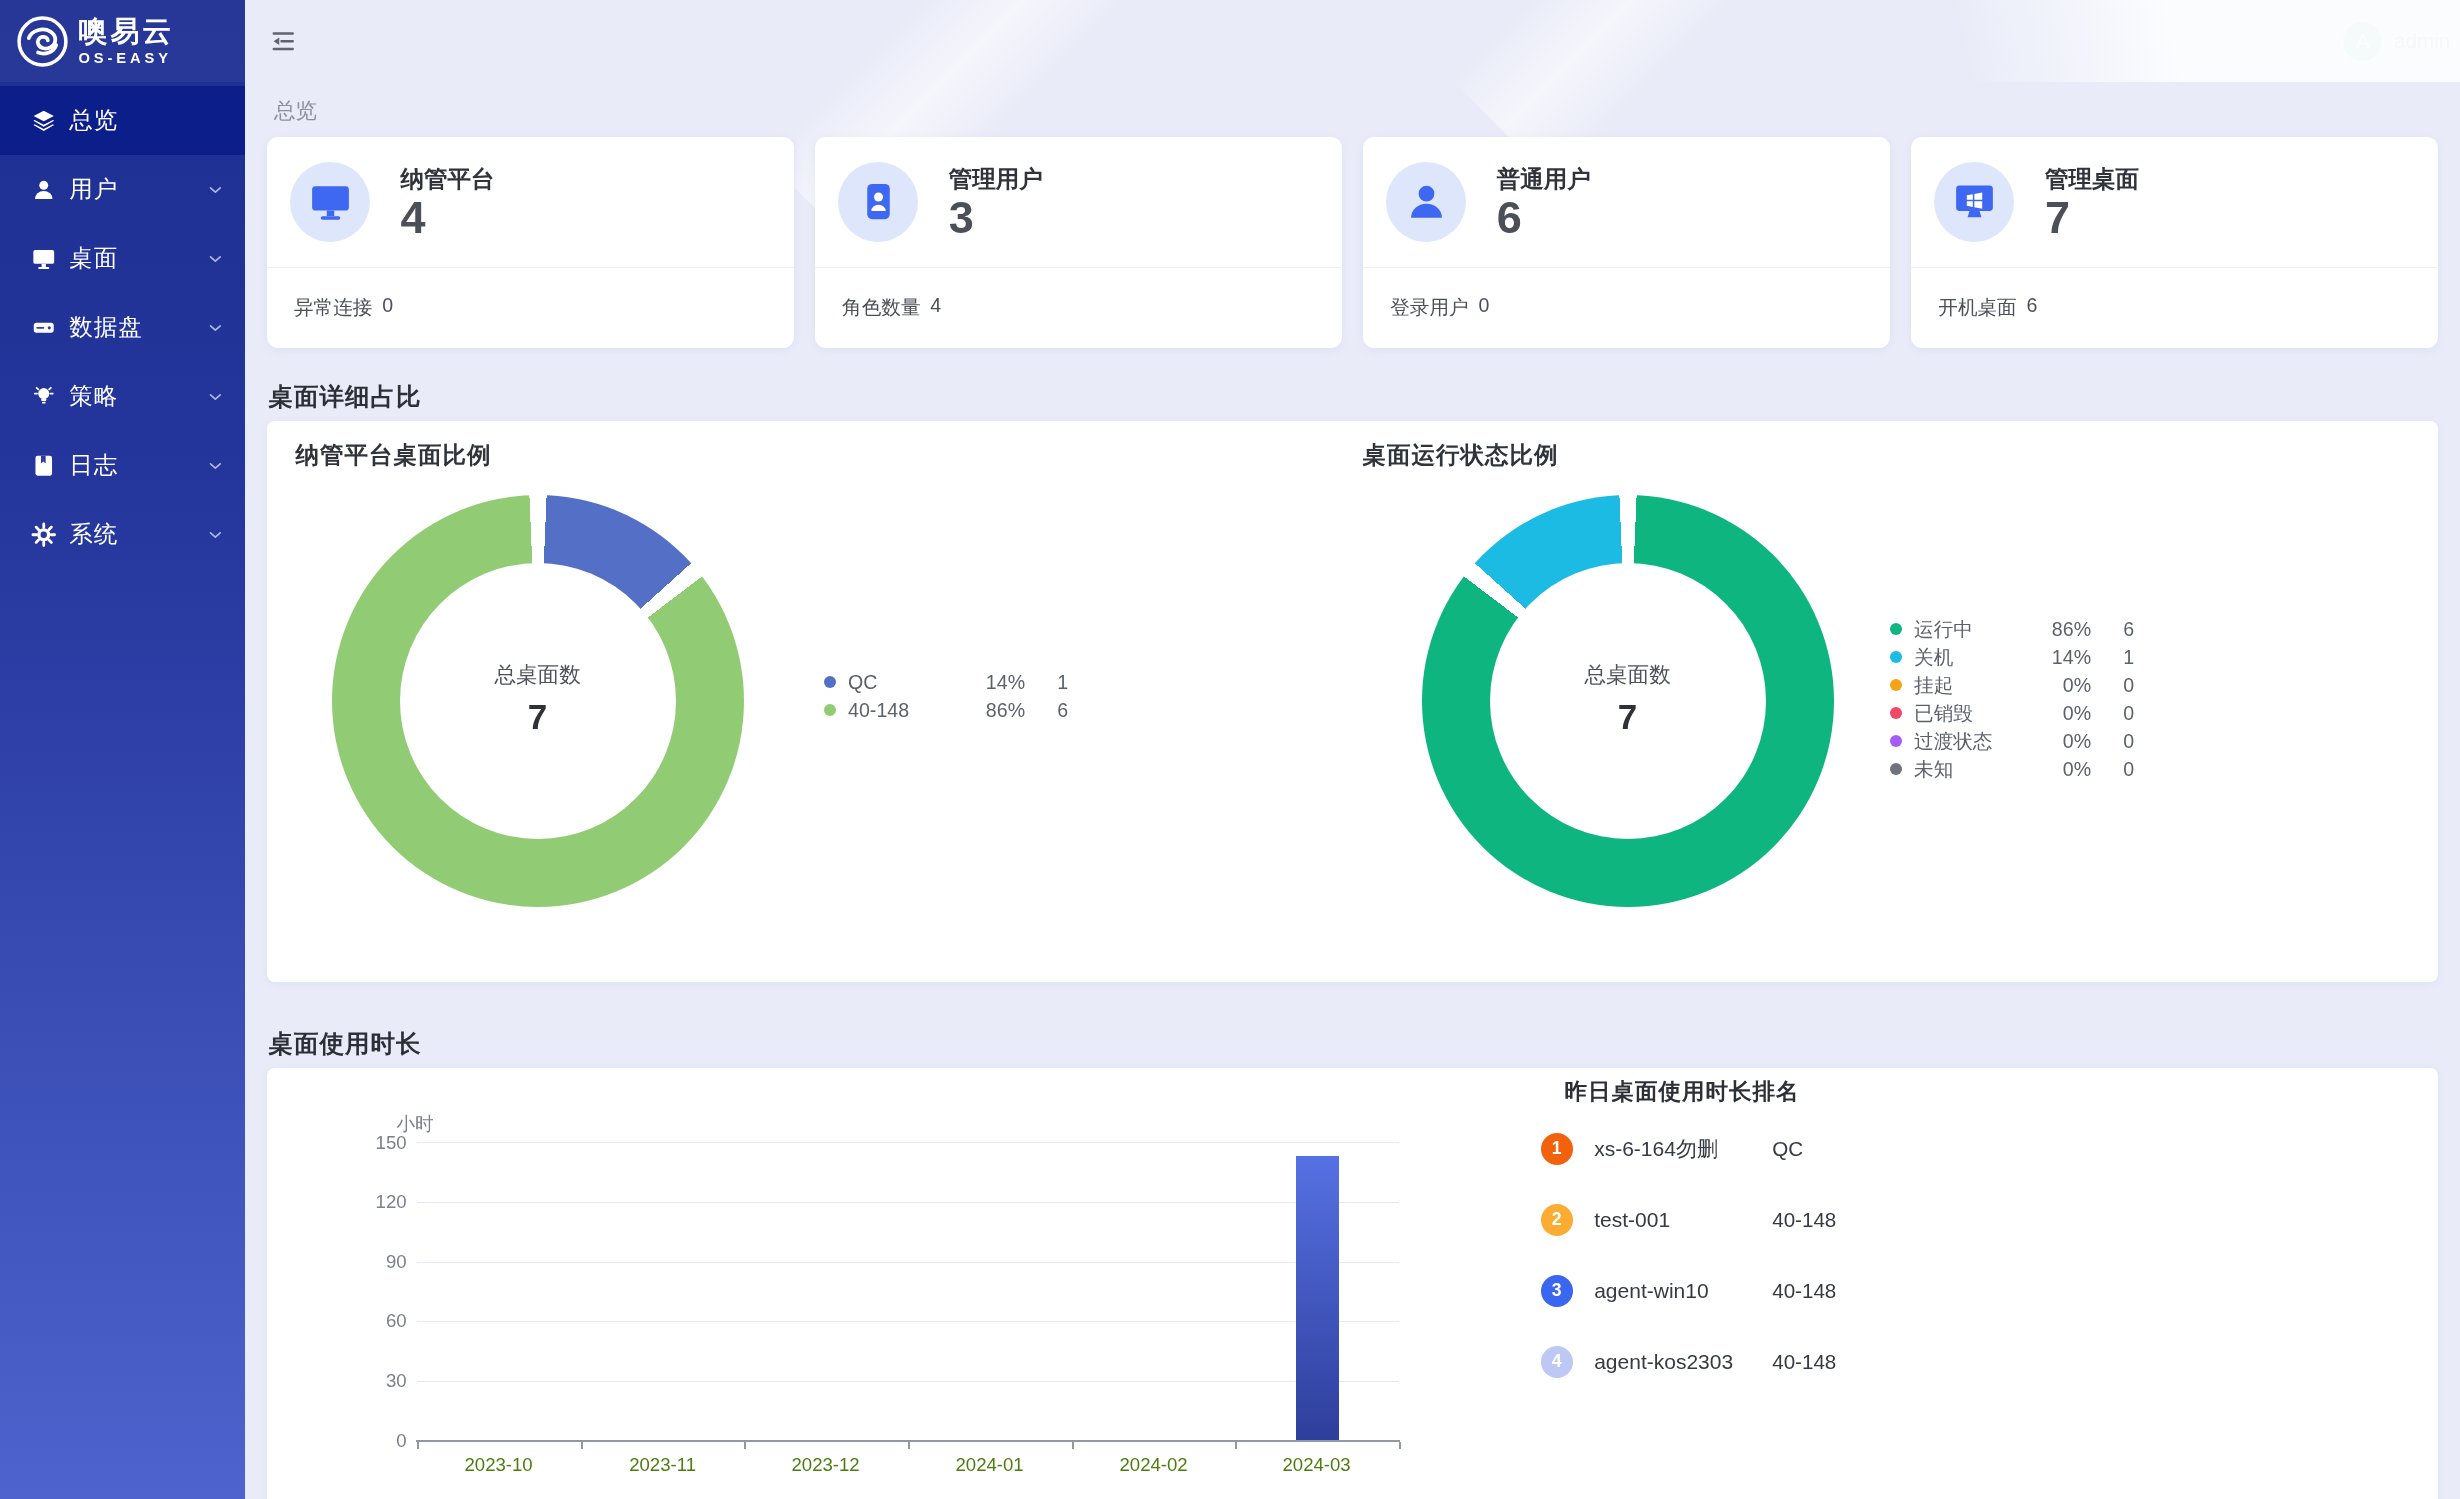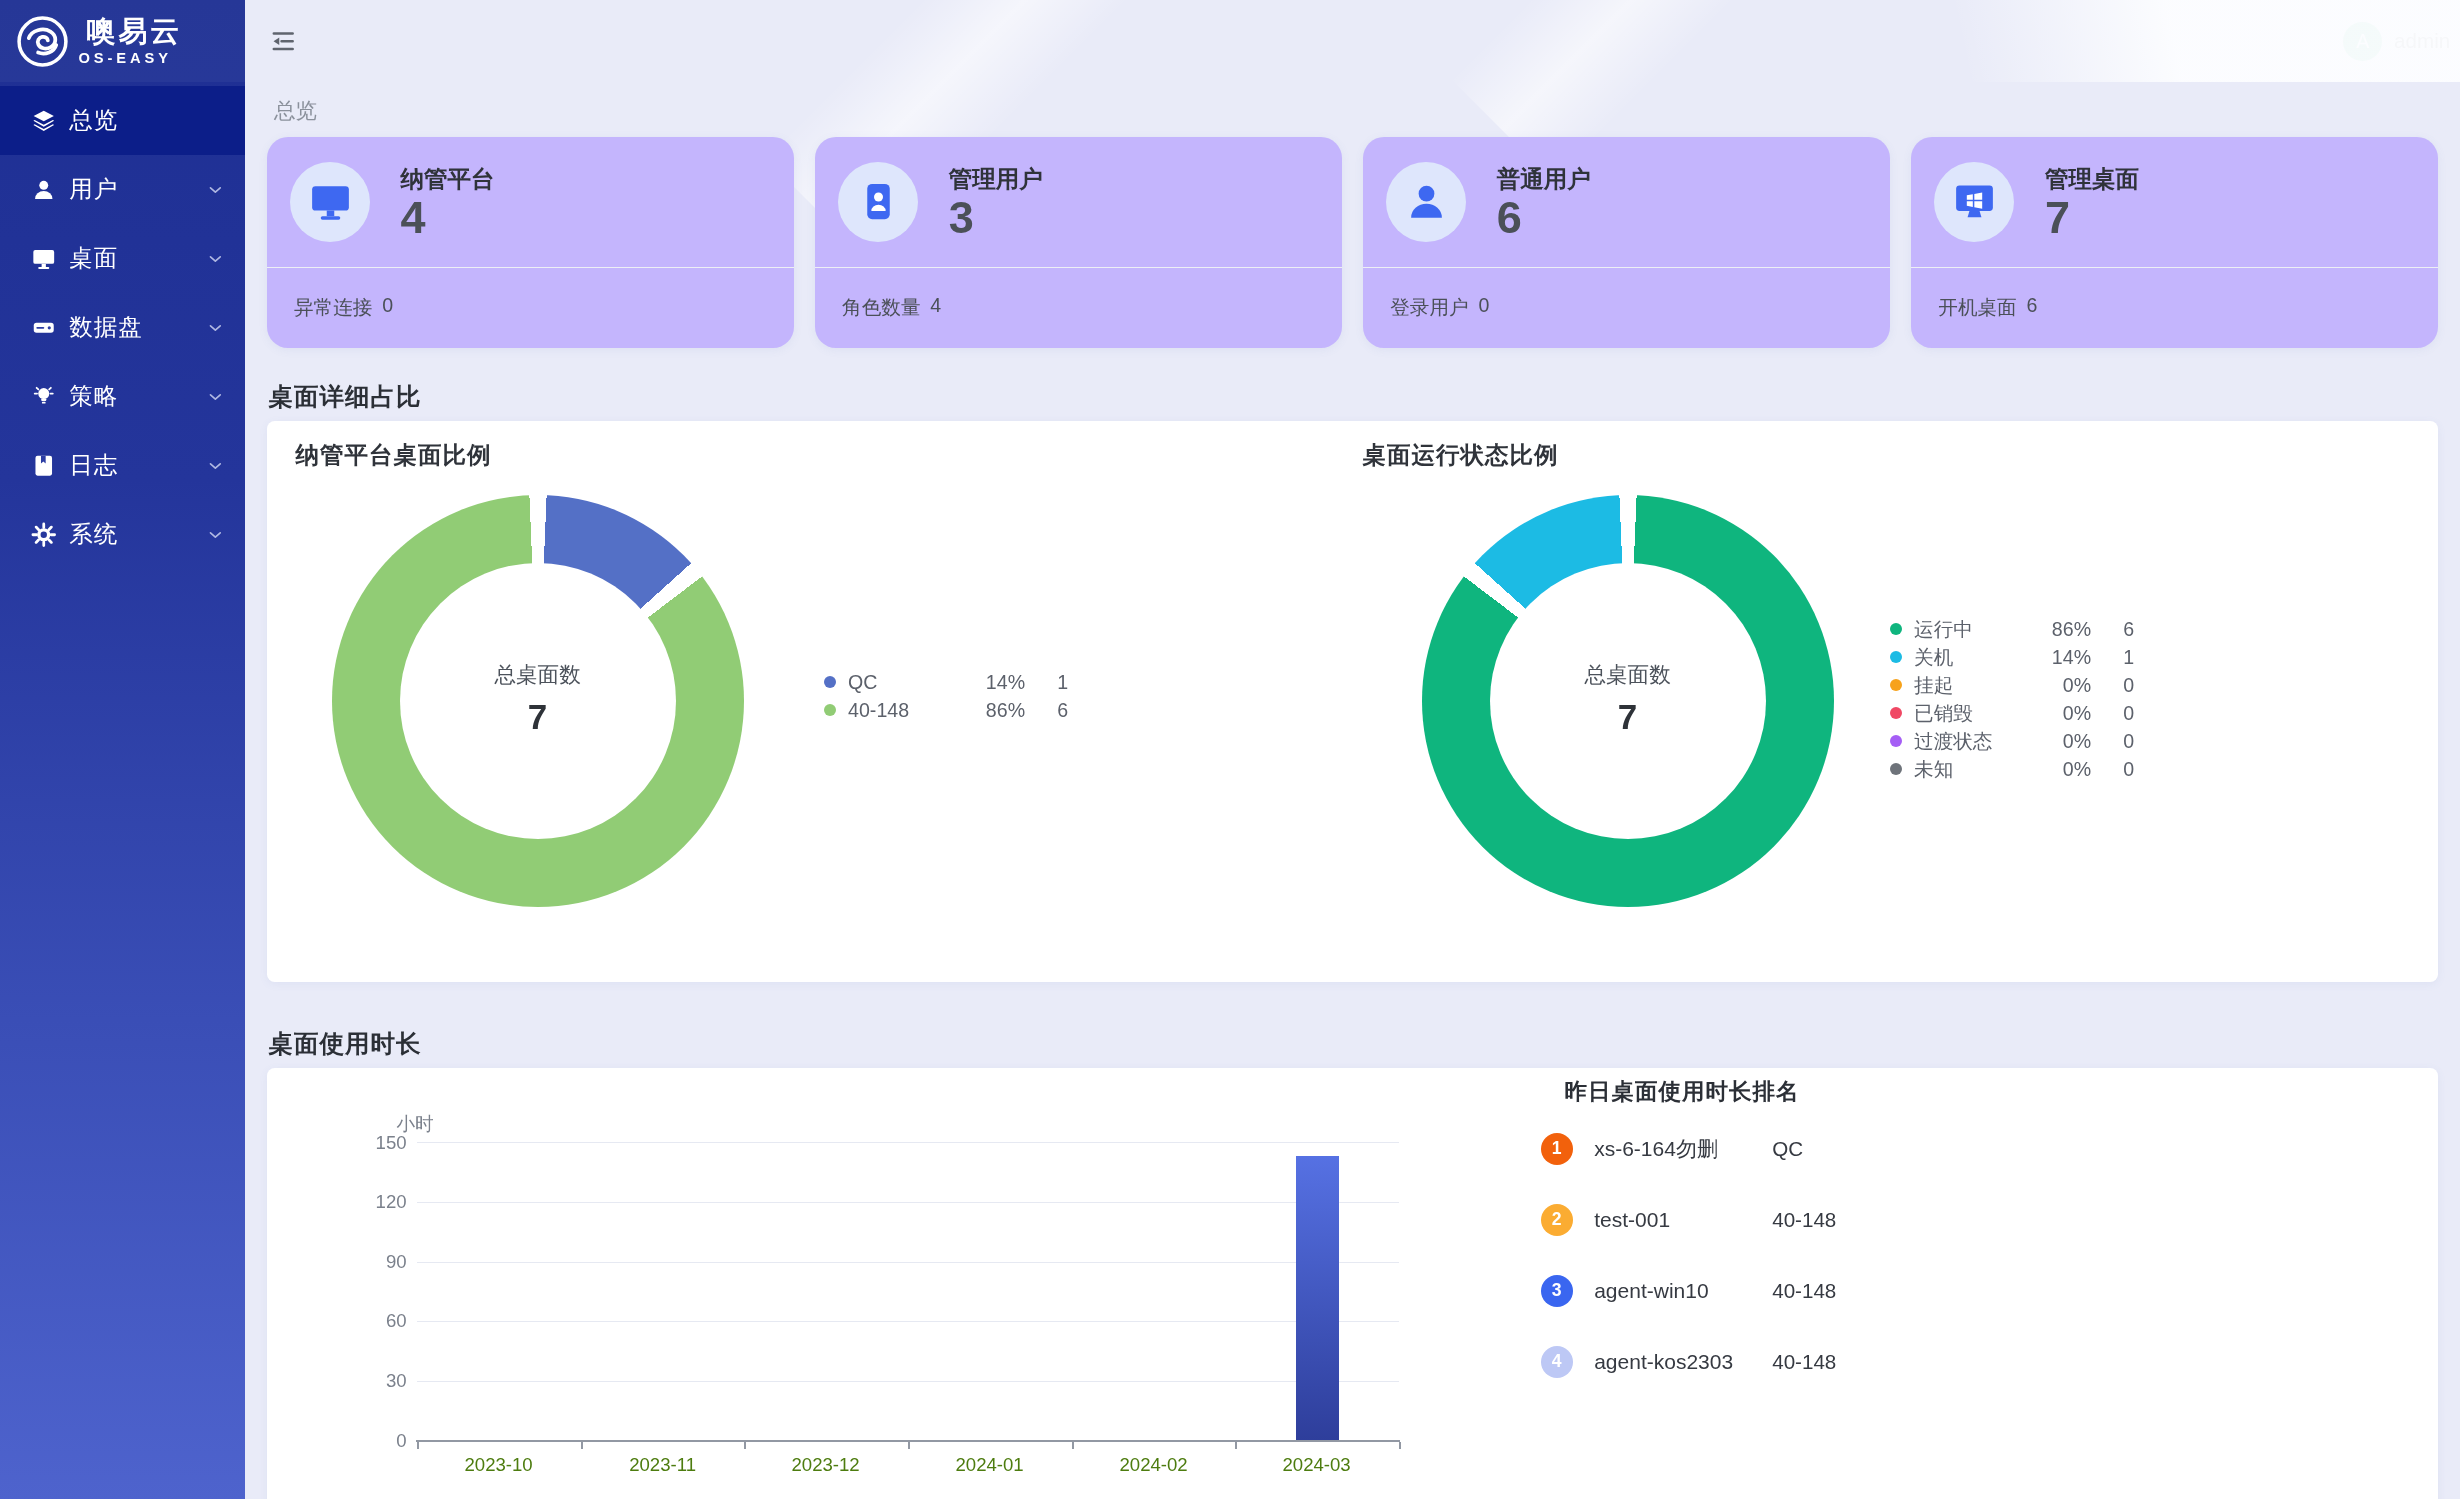--- a/index.html
+++ b/index.html
@@ -15,21 +15,21 @@
   #streak2{left:1588px;top:-255px;}
   .tr-wave{position:absolute;right:0;top:0;width:549px;height:82px;z-index:1;
     background:linear-gradient(78deg,rgba(255,255,255,0) 10%,rgba(252,253,255,.97) 48%);
     border-bottom-left-radius:69px;pointer-events:none;}
 
   
   .sidebar{position:absolute;left:0;top:0;width:245px;height:100%;z-index:5;
     background:linear-gradient(180deg,#1e2f93 0%,#24359b 32%,#3a4eb6 68%,#4e63cd 100%);}
   .logo-band{height:82px;display:flex;align-items:center;padding-left:15.7px;gap:9.8px;background:rgba(255,255,255,0.04);}
   .logo-text{display:flex;flex-direction:column;}
-  .logo-text .cn{font-size:29px;font-weight:bold;color:#fff;letter-spacing:2.9px;line-height:1.05;margin-left:8px;}
+  .logo-text .cn{font-size:29px;font-weight:bold;color:#fff;letter-spacing:2.9px;line-height:1.05;}
   .logo-text .en{font-size:14.7px;color:#fff;letter-spacing:3.9px;font-weight:bold;margin-top:2.9px;}
   .menu{padding-top:3.9px;}
   .menu-item{position:relative;height:69px;display:flex;align-items:center;padding-left:31px;gap:12.7px;color:#fff;cursor:pointer;}
   .menu-item.active{background:#0c1e89;}
   .menu-item .mi-label{font-size:23.5px;letter-spacing:1px;}
   .menu-item .chev{position:absolute;right:21.6px;top:50%;transform:translateY(-44%);opacity:.8;line-height:0;}
   .icon{display:inline-flex;line-height:0;}
 
   
   .topbar{position:absolute;left:245px;top:0;right:0;height:82px;z-index:3;}
@@ -37,21 +37,21 @@
   .user-chip{position:absolute;right:9.8px;top:21.6px;display:flex;align-items:center;gap:11.8px;cursor:pointer;}
   .avatar{width:39px;height:39px;border-radius:50%;display:flex;align-items:center;justify-content:center;
     color:#fff;font-size:19.6px;background:#17B374;}
   .username{font-size:20.6px;color:#3c4048;}
 
   
   .content{position:absolute;left:245px;top:82px;right:0;bottom:0;z-index:2;}
   .breadcrumb{position:absolute;left:29px;top:13.7px;font-size:21.6px;color:#8b919c;}
 
   .cards-row{position:absolute;left:21.6px;top:55px;right:21.6px;display:flex;gap:20.6px;}
-  .stat-card{flex:1;height:211px;background:#c4b5fd;border-radius:21px;box-shadow:0 2px 9.8px rgba(90,110,180,.08);position:relative;}
+  .stat-card{flex:1;height:211px;background:#ffffff;border-radius:11px;box-shadow:0 2px 9.8px rgba(90,110,180,.08);position:relative;}
   .sc-icon{position:absolute;left:23.5px;top:24.5px;width:80px;height:80px;border-radius:50%;background:#dee6fc;
     display:flex;align-items:center;justify-content:center;}
   .sc-title{position:absolute;left:134px;top:25.5px;font-size:23.5px;font-weight:bold;color:#2f333a;}
   .sc-value{position:absolute;left:134px;top:55px;font-size:45px;font-weight:bold;color:#4b5058;}
   .sc-divider{position:absolute;left:0;right:0;top:130px;height:1px;background:#edeff5;}
   .sc-footer{position:absolute;left:27.4px;top:157px;font-size:19.6px;color:#4b5058;display:flex;gap:9.8px;}
 
   .sec-title{position:absolute;left:23.5px;font-size:24.5px;font-weight:bold;color:#2b2f36;letter-spacing:1px;}
   #sec1-title{top:298px;}
   #sec2-title{top:945px;}

